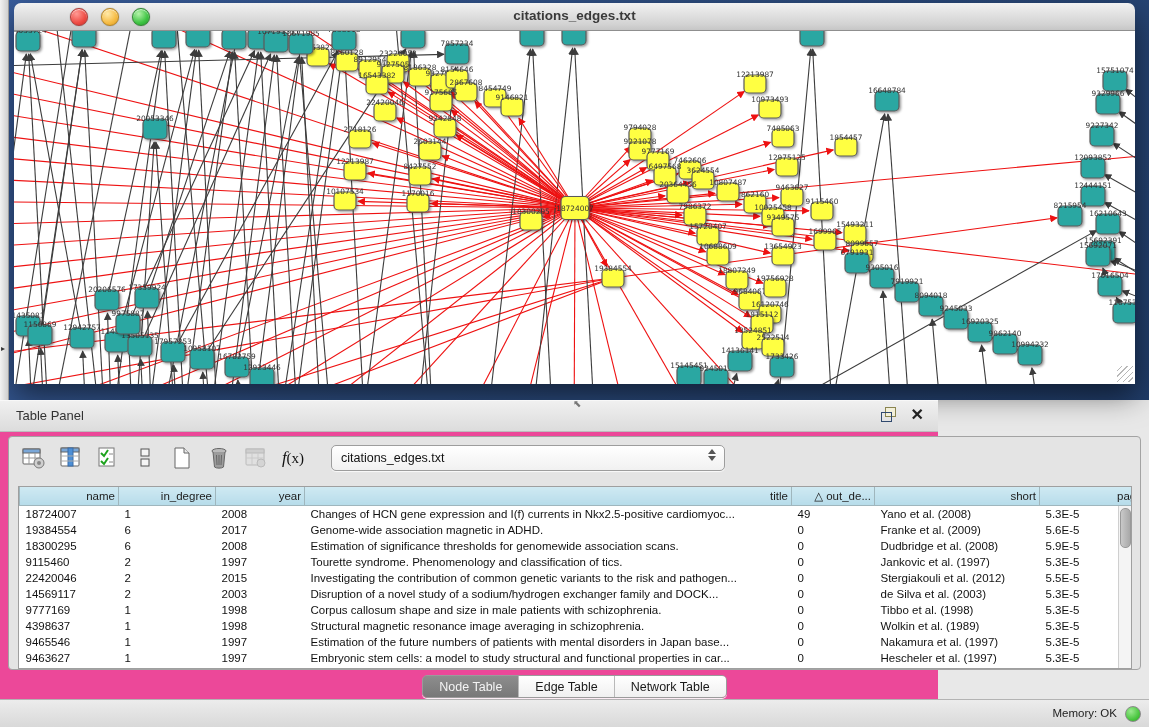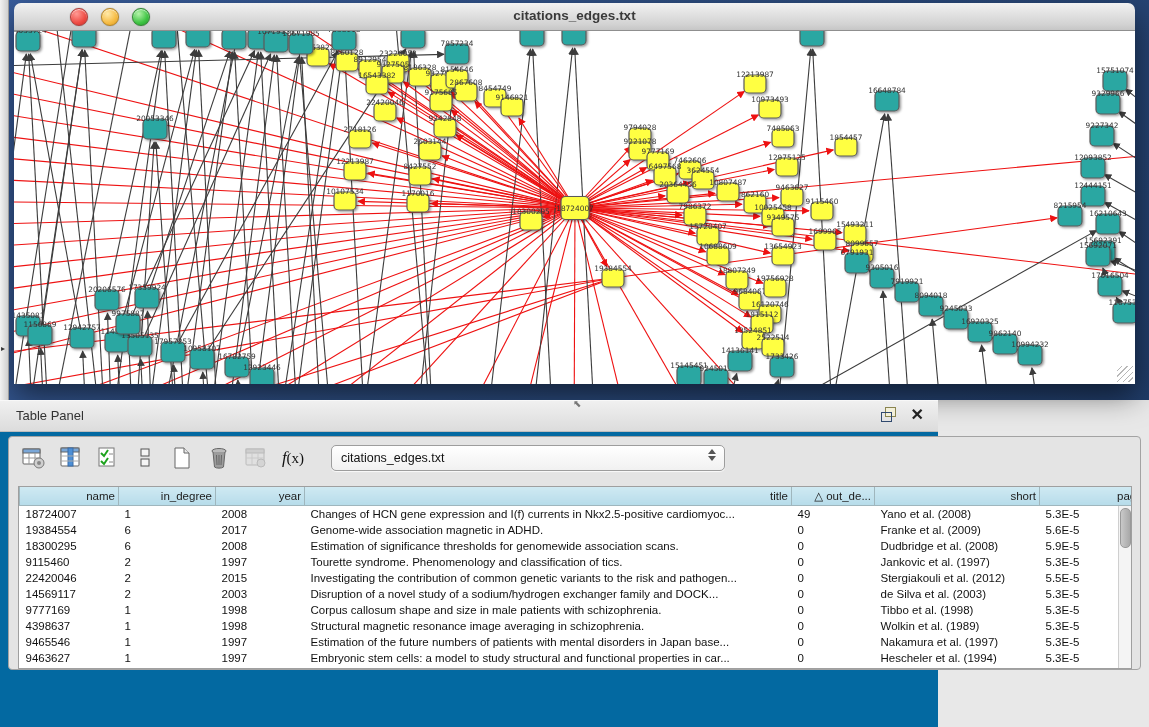--- a/index.html
+++ b/index.html
@@ -21,21 +21,21 @@
   .light{width:16px;height:16px;border-radius:50%;box-shadow:inset 0 1px 1px rgba(255,255,255,.7),0 0 1px rgba(0,0,0,.6);}
   .light.red{background:radial-gradient(circle at 35% 30%,#ff9a94,#ee4b43 60%,#c92f27);border:1px solid #b23734;}
   .light.yellow{background:radial-gradient(circle at 35% 30%,#ffe9a8,#f6bb43 60%,#d9991f);border:1px solid #b9861f;}
   .light.green{background:radial-gradient(circle at 35% 30%,#b4f3a9,#3ec443 60%,#26962b);border:1px solid #2c8a2d;}
   .canvas{position:relative;width:1121px;height:353px;background:#fff;overflow:hidden;}
   .canvas svg{position:absolute;left:0;top:0;}
   .resize-grip{position:absolute;right:2px;bottom:2px;width:16px;height:16px;
     background:repeating-linear-gradient(135deg,transparent 0 3px,#b8b8b8 3px 4px);}
   .cursor{position:absolute;left:573px;top:398px;font-size:10px;color:#777;z-index:30;}
   
-  .table-panel{position:absolute;left:0;top:400px;width:938px;height:327px;background:#0369a1;}
+  .table-panel{position:absolute;left:0;top:400px;width:938px;height:327px;background:#ec4899;}
   .panel-titlebar{height:30px;background:linear-gradient(#f0f0f0,#dcdcdc);
     border-top:1px solid #f8f8f8;border-bottom:1px solid #bdbdbd;position:relative;}
   .panel-titlebar .ptitle{position:absolute;left:16px;top:7px;font-size:13px;color:#333;}
   .panel-buttons{position:absolute;right:14px;top:6px;display:flex;gap:14px;align-items:center;}
   .float-icon{width:16px;height:15px;position:relative;display:inline-block;}
   .float-icon .sq1{position:absolute;left:4px;top:0;width:9px;height:8px;border:1px solid #8a8550;background:#f3f0da;}
   .float-icon .sq2{position:absolute;left:0;top:5px;width:9px;height:8px;border:1px solid #30496e;background:transparent;}
   .close-icon{font-size:16px;font-weight:bold;color:#222;line-height:15px;}
   .group-box{position:absolute;left:8px;top:36px;width:1131px;height:232px;
     border:1px solid #a3a3a3;border-radius:4px;background:#e4e4e4;}
@@ -900,25 +900,36 @@
               <td>0</td>
               <td>Nakamura et al. (1997)</td>
               <td>5.3E-5</td>
             </tr>
             <tr>
               <td>9463627</td>
               <td>1</td>
               <td>1997</td>
               <td>Embryonic stem cells: a model to study structural and functional properties in car...</td>
               <td>0</td>
-              <td>Hescheler et al. (1994)</td>
+              <td>Hescheler et al. (1997)</td>
               <td>5.3E-5</td>
             </tr>
           </tbody>
       </table>
       <div class="vscroll">
         <div class="thumb"></div>
       </div>
     </div>
   </div>
 
+  <div class="tabbar">
+    <div class="seg" id="seg">
+        <span class="tab active">Node Table</span>
+        <span class="tab">Edge Table</span>
+        <span class="tab">Network Table</span>
+      </div>
+  </div>
 
+  <div class="statusbar">
+    <span class="mem">Memory: OK</span>
+    <span class="dot"></span>
+  </div>
 </div>
 
 </body></html>

